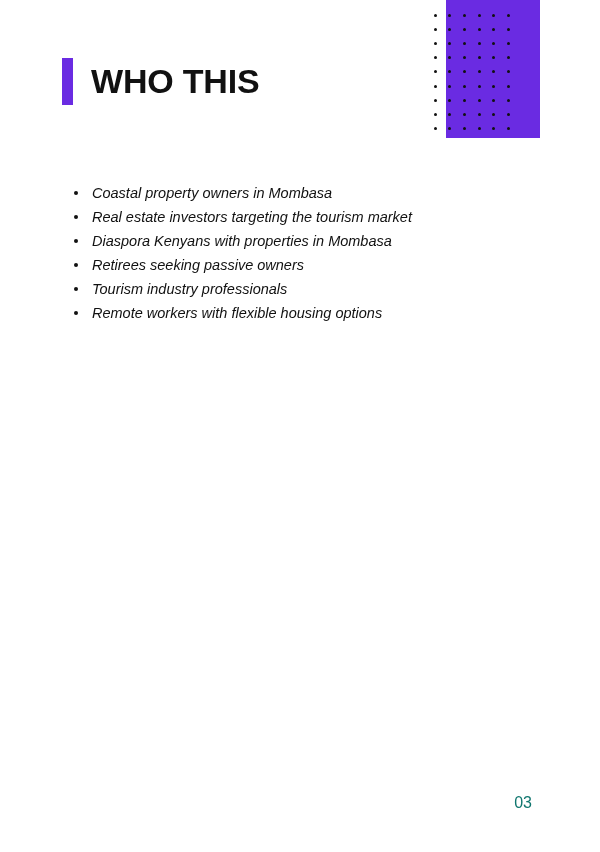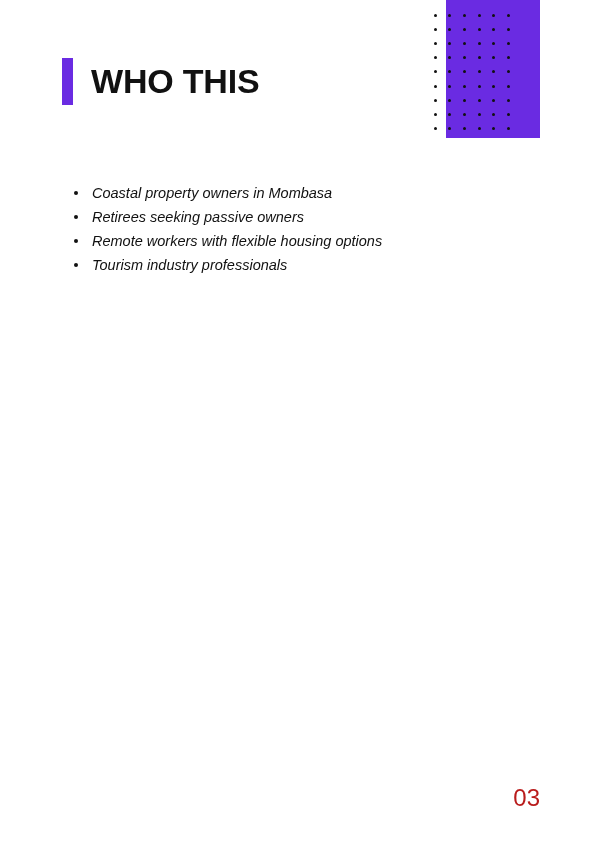--- a/index.html
+++ b/index.html
@@ -111,24 +111,24 @@
     top: 9px;
     width: 4px;
     height: 4px;
     border-radius: 50%;
     background: #111111;
   }
 
   
   .page-number {
     position: absolute;
-    right: 60px;
+    right: 68px;
     bottom: 40px;
-    font-size: 24px;
-    color: #b91c1c;
+    font-size: 16px;
+    color: #0f766e;
   }
 </style>
 </head>
 <body>
 
 <div class="page">
 
   <div class="deco">
     <div class="deco-square"></div>
     <div class="deco-dots">
@@ -191,20 +191,22 @@
 
   <div class="heading-wrap">
     <div class="heading-bar"></div>
     <div class="heading-text">
       <span class="line">WHO THIS</span>
     </div>
   </div>
 
   <ul class="list">
     <li>Coastal property owners in Mombasa</li>
+    <li>Real estate investors targeting the tourism market</li>
+    <li>Diaspora Kenyans with properties in Mombasa</li>
     <li>Retirees seeking passive owners</li>
+    <li>Tourism industry professionals</li>
     <li>Remote workers with flexible housing options</li>
-    <li>Tourism industry professionals</li>
   </ul>
 
   <div class="page-number">03</div>
 
 </div>
 
 </body></html>

